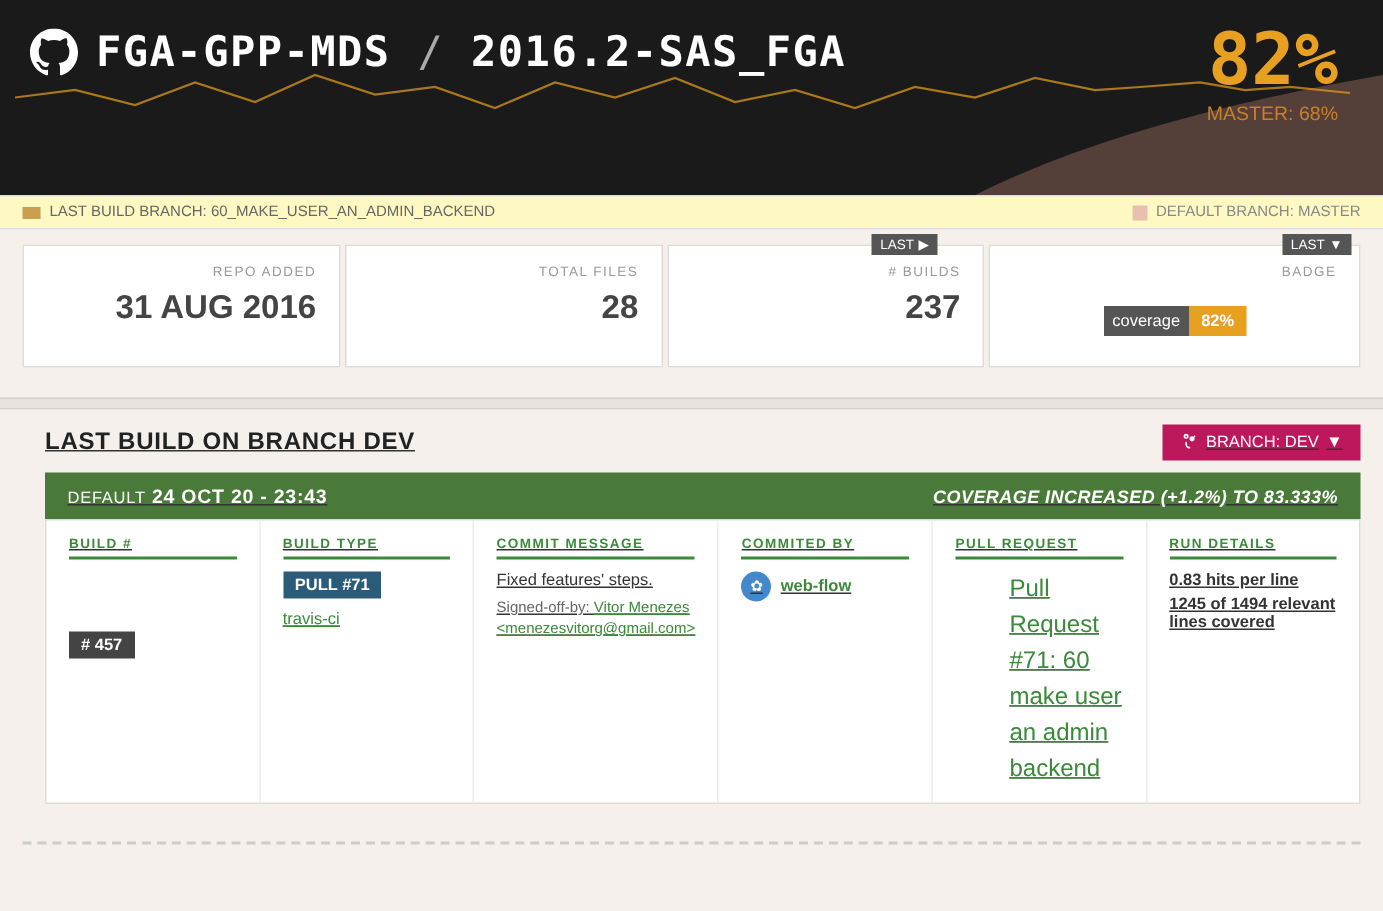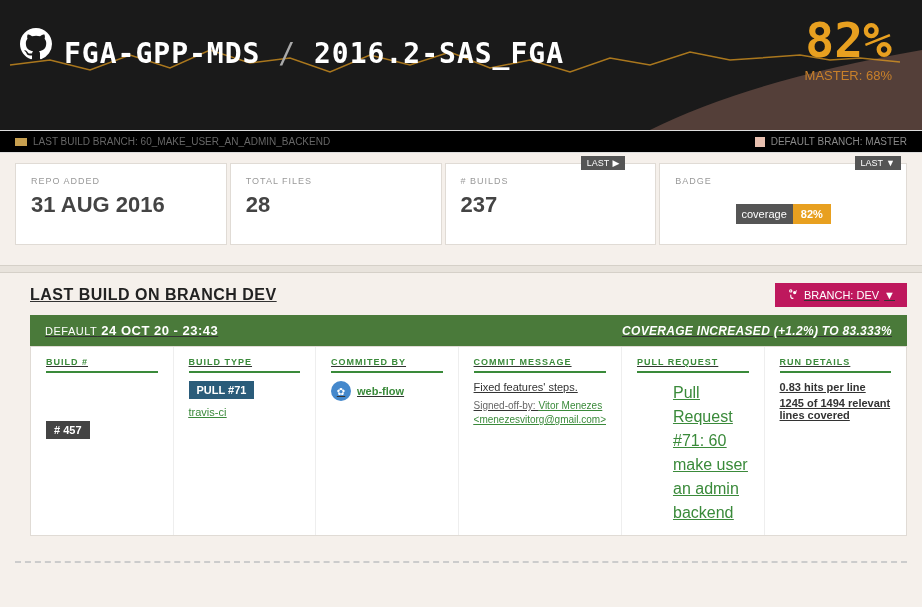--- a/index.html
+++ b/index.html
@@ -36,21 +36,20 @@
       fill: #fff;
       flex-shrink: 0;
     }
 
     .header-title {
       font-size: 28px;
       font-weight: 700;
       color: #fff;
       letter-spacing: 1px;
       font-family: monospace;
-      margin-top: 19px;
     }
 
     .header-title .slash {
       color: #aaa;
       font-weight: 300;
     }
 
     .big-percent {
       position: absolute;
       right: 30px;
@@ -77,21 +76,21 @@
       bottom: 0;
       left: 0;
       right: 0;
       top: 0;
       z-index: 1;
       pointer-events: none;
     }
 
     
     .branch-bar {
-      background: #000000;
+      background: #fef9c3;
       border-top: 1px solid #ddd;
       border-bottom: 1px solid #ddd;
       display: flex;
       align-items: center;
       justify-content: space-between;
       padding: 5px 15px;
       font-size: 10px;
       color: #666;
     }
 
@@ -129,21 +128,21 @@
       padding: 10px 15px 20px 15px;
       display: flex;
       gap: 0;
     }
 
     .stat-card {
       flex: 1;
       background: #fff;
       border: 1px solid #e0dbd5;
       padding: 12px 15px;
-      text-align: left;
+      text-align: right;
       margin-right: 3px;
     }
 
     .stat-card:last-child { margin-right: 0; }
 
     .stat-label {
       font-size: 9px;
       color: #999;
       text-transform: uppercase;
       letter-spacing: 1px;
@@ -512,36 +511,36 @@
 
     <div class="build-col">
       <div class="build-col-header">BUILD TYPE</div>
       <div class="build-type-badge">PULL #71</div>
       <div style="margin-top:6px;">
         <span class="travis-ci-link">travis-ci</span>
       </div>
     </div>
 
     <div class="build-col">
+      <div class="build-col-header">COMMIT MESSAGE</div>
+      <div class="commit-msg">Fixed features' steps.</div>
+      <div class="signed-off">
+        Signed-off-by: <a>Vitor Menezes<br>&lt;menezesvitorg@gmail.com&gt;</a>
+      </div>
+    </div>
+
+    <div class="build-col">
       <div class="build-col-header">COMMITED BY</div>
       <div class="committer-row">
         <div class="committer-avatar">✿</div>
         <span class="committer-name">web-flow</span>
       </div>
     </div>
 
     <div class="build-col">
-      <div class="build-col-header">COMMIT MESSAGE</div>
-      <div class="commit-msg">Fixed features' steps.</div>
-      <div class="signed-off">
-        Signed-off-by: <a>Vitor Menezes<br>&lt;menezesvitorg@gmail.com&gt;</a>
-      </div>
-    </div>
-
-    <div class="build-col">
       <div class="build-col-header">PULL REQUEST</div>
       <div class="pull-request-text">
         <a>Pull Request #71: 60 make user an admin backend</a>
       </div>
     </div>
 
     <div class="build-col">
       <div class="build-col-header">RUN DETAILS</div>
       <div class="run-stat">
         <strong>0.83 hits per line</strong>

